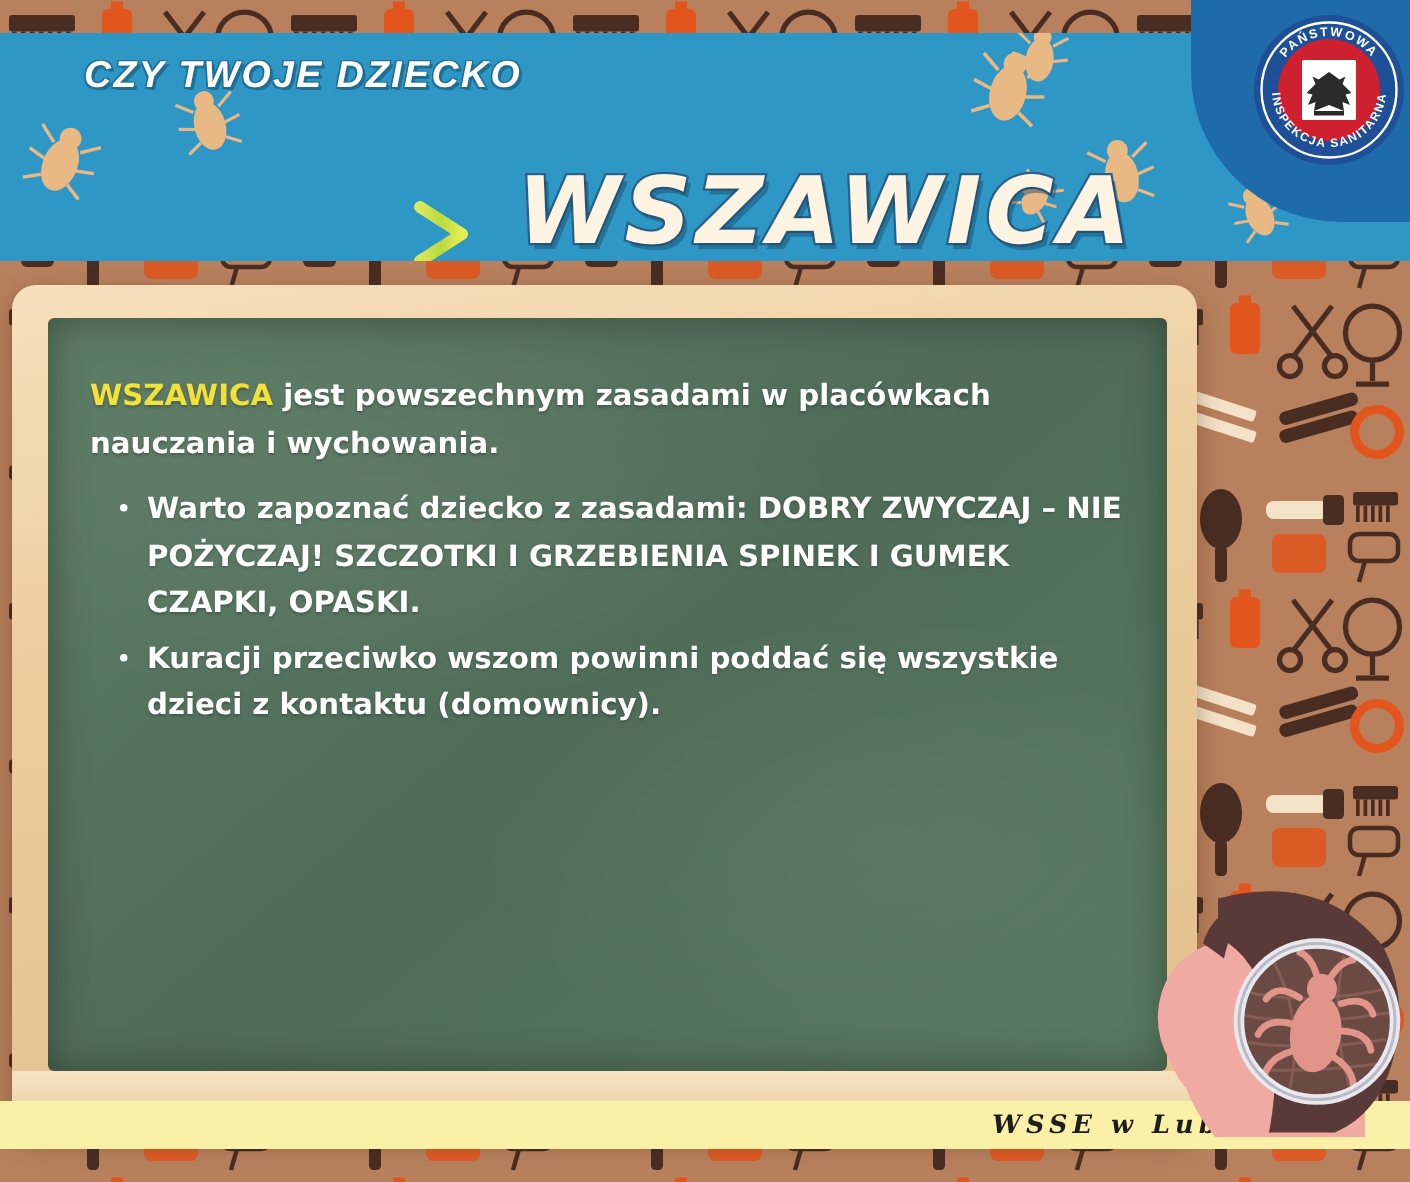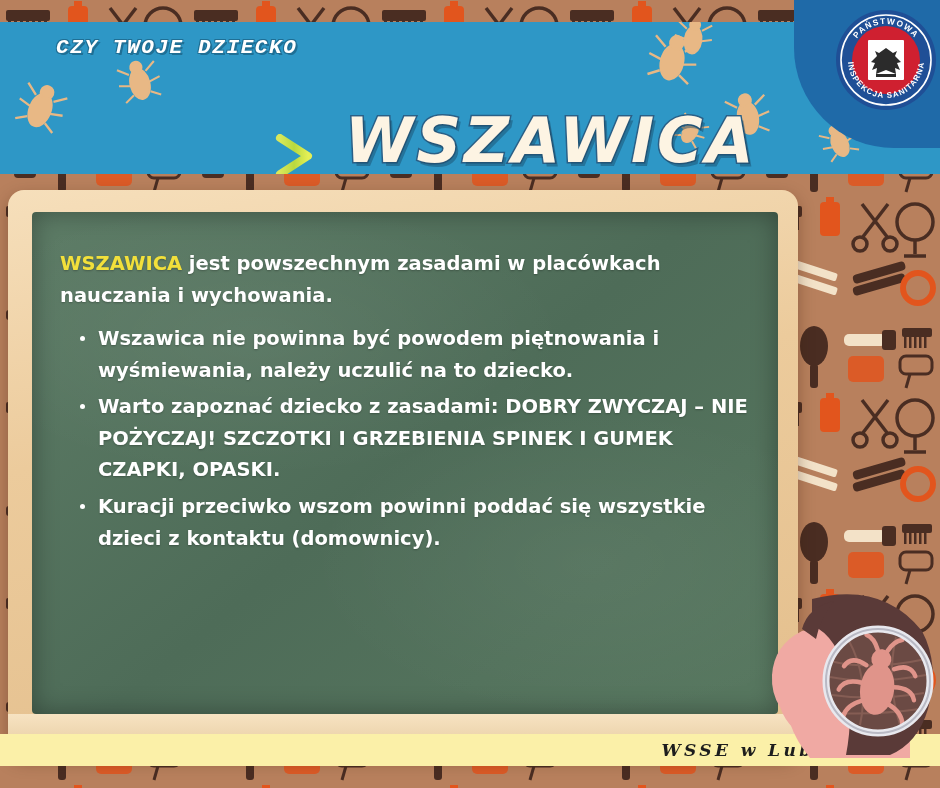--- a/index.html
+++ b/index.html
@@ -40,30 +40,30 @@
   #banner-lice { position: absolute; inset: 0; }
   #banner-lice svg { display: block; width: 100%; height: 100%; }
 
   #headline {
     position: absolute;
     left: 56px;
     top: 12px;
     z-index: 4;
     color: #ffffff;
     font-weight: 800;
-    font-size: 21px;
+    font-size: 25px;
     letter-spacing: 1.6px;
     line-height: 1.30;
     font-style: italic;
     text-shadow:
       2px 2px 0 #1f6f95,
       -1px -1px 0 #1f6f95,
       1px -1px 0 #1f6f95,
       -1px 1px 0 #1f6f95;
-    font-family: Liberation Mono, monospace;
+    font-family: Liberation Sans, sans-serif;
   }
   #headline .hl-line { display: block; white-space: nowrap; }
   #headline .hl-line:nth-child(2) { margin-left: 20px; }
 
   #arrow { position: absolute; left: 168px; top: 112px; z-index: 4; }
 
   #big-title {
     position: absolute;
     left: 345px;
     top: 82px;
@@ -402,21 +402,20 @@
   <div id="board-frame">
     <div id="board-surface">
 
       <div id="intro" class="board-text">
         <p>
           <span class="accent">WSZAWICA</span><span> jest powszechnym zasadami w placówkach nauczania i wychowania.</span>
         </p>
       </div>
 
       <ul id="bullets" class="board-text">
-        <li>Wszawica nie powinna być powodem piętnowania i wyśmiewania, należy uczulić na to dziecko.</li>
         <li>Warto zapoznać dziecko z zasadami: DOBRY ZWYCZAJ – NIE POŻYCZAJ! SZCZOTKI I GRZEBIENIA SPINEK I GUMEK CZAPKI, OPASKI.</li>
         <li>Kuracji przeciwko wszom powinni poddać się wszystkie dzieci z kontaktu (domownicy).</li>
       </ul>
 
     </div>
   </div>
 
   <div id="girl">
     <svg viewBox="0 0 190 185" xmlns="http://www.w3.org/2000/svg">
 

